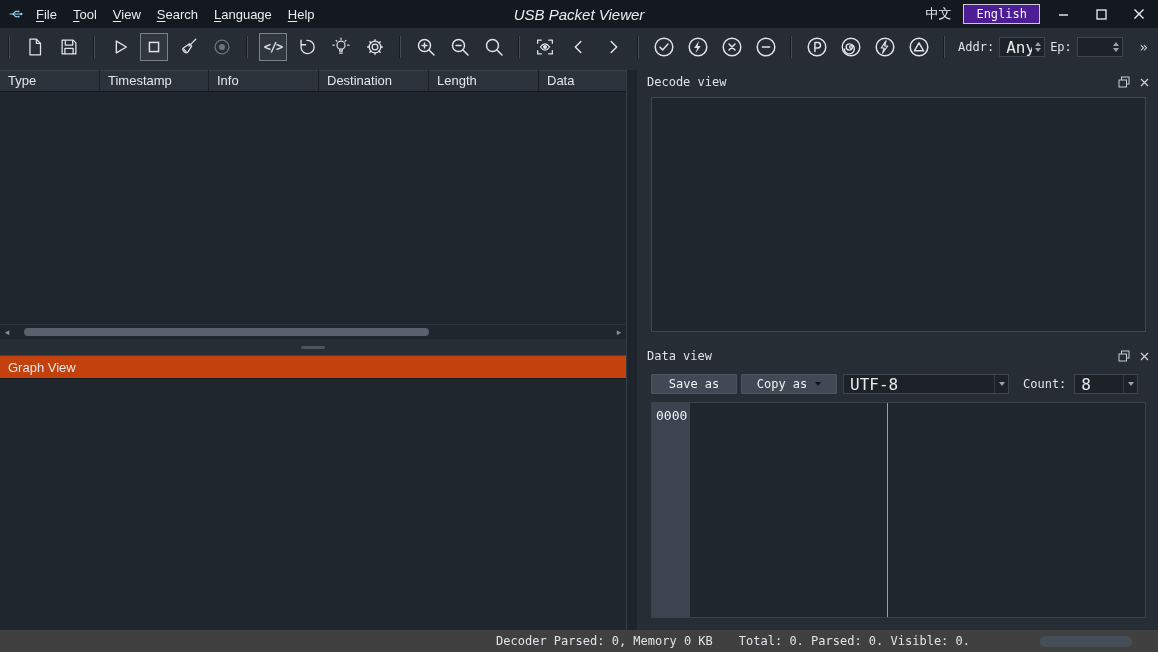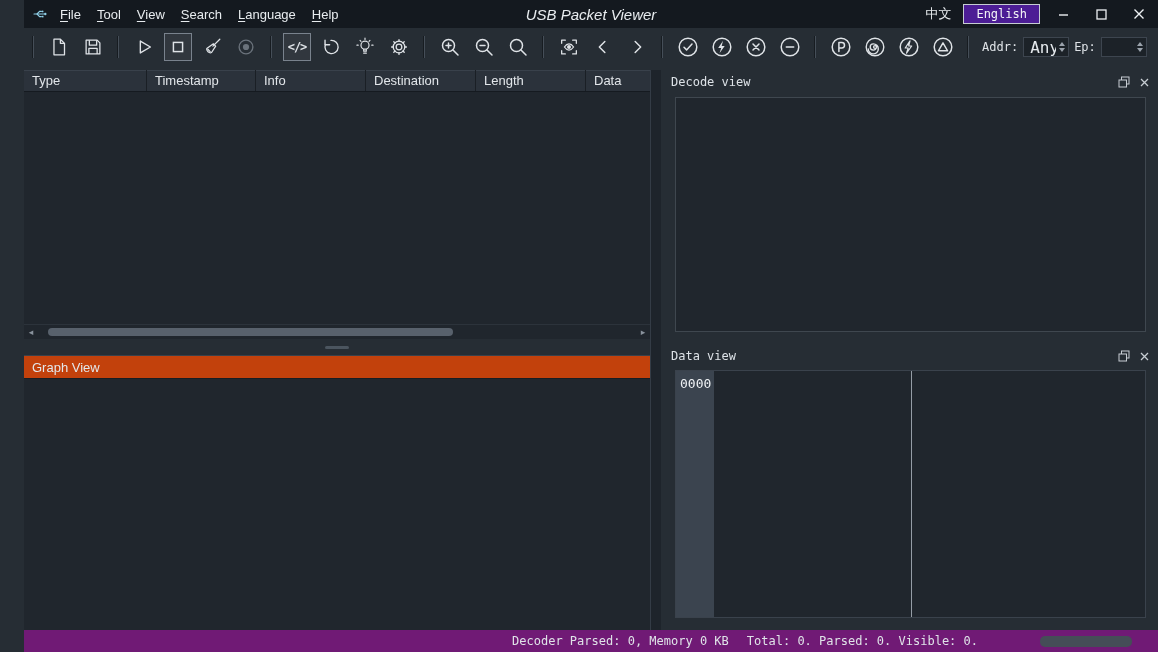--- a/index.html
+++ b/index.html
@@ -1,20 +1,20 @@
 <!DOCTYPE html>
 <html><head>
 <meta charset="utf-8">
 <style>
   * { margin:0; padding:0; box-sizing:border-box; }
   html,body { width:1158px; height:652px; overflow:hidden; }
   body { font-family:"Liberation Sans", sans-serif; background:#262d34; color:#e6eaee; }
   .mono { font-family:"DejaVu Sans Mono", monospace; }
 
-  .window { width:1158px; height:652px; display:flex; flex-direction:column;padding-left:24px; }
+  .window { width:1158px; height:652px; display:flex; flex-direction:column; }
 
   
   .titlebar { flex:0 0 28px; background:#14191f; display:flex; align-items:center; padding:0 4px; position:relative; }
   .app-icon { width:20px; height:20px; display:flex; align-items:center; justify-content:center; margin:0 2px; }
   .menu-item { padding:2px 8px; font-size:13px; color:#e8ecef; cursor:default; }
   .menu-item u { text-underline-offset:2px; }
   .title-center { position:absolute; left:0; right:0; text-align:center; font-size:15px; color:#e8ecef; pointer-events:none;font-style:italic; }
   .titlebar-right { margin-left:auto; display:flex; align-items:center; gap:8px; z-index:1; }
   .lang-zh { font-size:13px; color:#e8ecef; padding:0 4px; }
   .lang-en { font-size:12px; color:#f2f4f6; background:#4c1d95; border:1px solid #c6ccd2; padding:2px 12px; line-height:14px; }
@@ -37,21 +37,21 @@
   .tri-up { width:0; height:0; border-left:3px solid transparent; border-right:3px solid transparent; border-bottom:4px solid #9aa2ab; }
   .tri-down { width:0; height:0; border-left:3px solid transparent; border-right:3px solid transparent; border-top:4px solid #9aa2ab; }
   .overflow-btn { margin-left:auto; color:#cfd5da; font-size:14px; padding:0 6px; font-family:"DejaVu Sans Mono", monospace; }
 
   
   .main { flex:1; display:flex; min-height:0; padding-top:4px; }
 
   .left-panel { width:627px; flex:0 0 627px; display:flex; flex-direction:column; border-right:1px solid #343c46; }
   .table-header { display:flex; height:22px; flex:0 0 22px; background:#2b323b; border-bottom:1px solid #151a20; }
   .th { font-size:13px; color:#e2e6ea; padding:3px 0 0 8px; border-right:1px solid #1a1f25; box-shadow:inset 0 1px 0 #39414b; white-space:nowrap; overflow:hidden; }
-  .th-0 { width:123px; } .th-1 { width:109px; } .th-2 { width:110px; } .th-3 { width:110px; } .th-4 { width:110px; } .th-5 { flex:1; border-right:none; }
+  .th-0 { width:100px; } .th-1 { width:109px; } .th-2 { width:110px; } .th-3 { width:110px; } .th-4 { width:110px; } .th-5 { flex:1; border-right:none; }
   .table-body { flex:0 0 232px; background:#20262d; }
   .hscroll { flex:0 0 14px; background:#20262d; border-top:1px solid #2c333b; display:flex; align-items:center; }
   .scroll-arrow { width:14px; height:14px; display:flex; align-items:center; justify-content:center; color:#8a939d; font-size:9px; flex:0 0 14px; }
   .scroll-track { flex:1; height:14px; position:relative; }
   .scroll-thumb { position:absolute; left:10px; top:3px; width:405px; height:8px; background:#58616c; border-radius:4px; }
   .hsplitter { flex:0 0 16px; background:#262d34; display:flex; align-items:center; justify-content:center; }
   .grip { width:24px; height:3px; border-radius:2px; background:#4b555f; }
   .graph-header { flex:0 0 24px; background:#c2410c; border-top:1px solid #39414b; border-bottom:1px solid #181d23; font-size:13px; color:#e3e7ea; padding:4px 0 0 8px; }
   .graph-body { flex:1; background:#20262d; }
 
@@ -73,21 +73,21 @@
   .combo-arrow { width:14px; height:100%; display:flex; align-items:center; justify-content:center; border-left:1px solid #343c45; }
   .count-label { margin-left:10px; }
   .combo-count { width:64px; margin-left:4px; }
   .hex-wrap { flex:1; padding:2px 12px 12px 14px; min-height:0; }
   .hex-view { width:100%; height:100%; display:flex; border:1px solid #3a424c; background:#20262d; }
   .addr-col { flex:0 0 38px; background:#3b444f; color:#eef1f4; font-family:"DejaVu Sans Mono", monospace; font-size:13px; padding:5px 0 0 4px; }
   .hex-col { flex:0 0 198px; border-right:1px solid #959da6; }
   .ascii-col { flex:1; }
 
   
-  .statusbar { flex:0 0 22px; background:#701a75; display:flex; align-items:center; justify-content:flex-end; font-family:"DejaVu Sans Mono", monospace; font-size:12px; color:#dfe3e8; }
+  .statusbar { flex:0 0 22px; background:#404040; display:flex; align-items:center; justify-content:flex-end; font-family:"DejaVu Sans Mono", monospace; font-size:12px; color:#dfe3e8;gap:8px; }
   .status-totals { margin-left:18px; }
   .progress-pill { width:92px; height:11px; border-radius:5px; background:#454d57; margin-left:62px; margin-right:26px; }
 </style>
 </head>
 <body>
 
 <div class="window">
 
   <div class="titlebar">
     <span class="app-icon">
@@ -412,20 +412,40 @@
                   <rect x="1" y="4" width="7.5" height="7" fill="#262d34"></rect>
                 </svg>
             </span>
             <span class="ph-btn">
               <svg width="11" height="11" viewBox="0 0 11 11" stroke="currentColor" stroke-width="1.3">
                   <path d="M2 2l7 7M9 2l-7 7"></path>
                 </svg>
             </span>
           </span>
         </div>
+        <div class="data-toolbar">
+          <span class="push-btn save-btn">Save as</span>
+          <span class="push-btn copy-btn">
+            <span>Copy as</span>
+            <span class="tri-down" style="border-top-color:#11161b;"></span>
+          </span>
+          <span class="combo combo-enc">
+            <span class="combo-value">UTF-8</span>
+            <span class="combo-arrow">
+                <span class="tri-down"></span>
+              </span>
+          </span>
+          <span class="tb-label count-label">Count:</span>
+          <span class="combo combo-count">
+            <span class="combo-value">8</span>
+            <span class="combo-arrow">
+                <span class="tri-down"></span>
+              </span>
+          </span>
+        </div>
         <div class="hex-wrap">
           <div class="hex-view">
             <div class="addr-col">
               <span>0000</span>
             </div>
             <div class="hex-col"></div>
             <div class="ascii-col"></div>
           </div>
         </div>
       </div>

